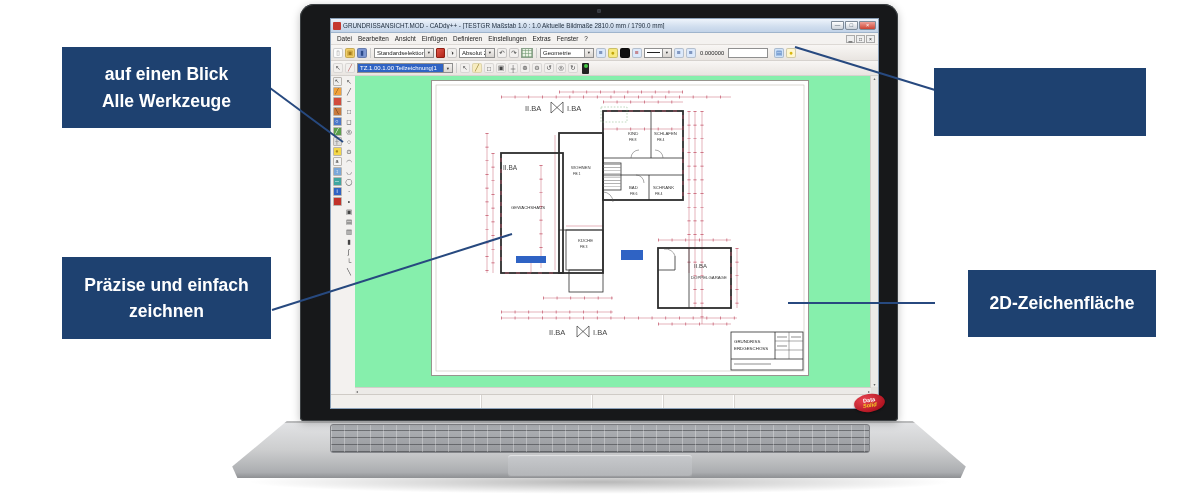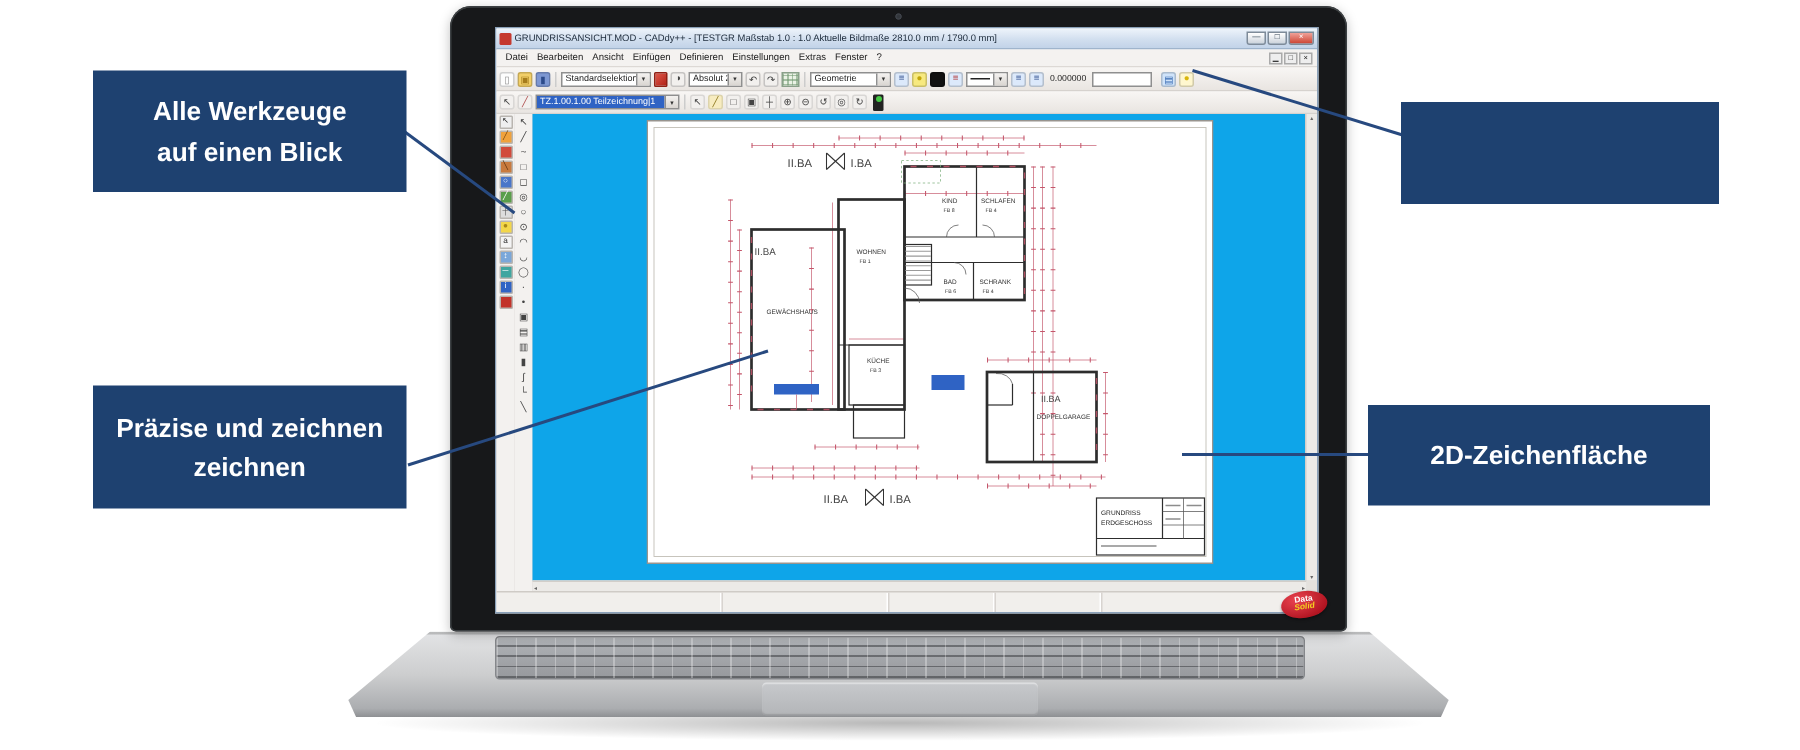--- a/index.html
+++ b/index.html
@@ -7,21 +7,21 @@
        font-family:"Liberation Sans",sans-serif;overflow:hidden}
 
   
   .callout{position:absolute;background:var(--navy);color:#fff;display:flex;
            flex-direction:column;align-items:center;justify-content:center;
            font-weight:700;font-size:17.5px;line-height:1.5;text-align:center;z-index:6}
   .callout span{display:block}
   #callout-tools{left:62px;top:47px;width:209px;height:81px}
   #callout-window{left:934px;top:68px;width:212px;height:68px}
   #callout-draw{left:62px;top:257px;width:209px;height:82px}
-  #callout-canvas{left:912px;top:270px;width:228px;height:67px}
+  #callout-canvas{left:968px;top:270px;width:188px;height:67px}
 
   #connectors{position:absolute;left:0;top:0;width:1200px;height:500px;z-index:5;pointer-events:none}
   #connectors line{stroke:var(--connector);stroke-width:2}
 
   
   .laptop{position:absolute;inset:0;z-index:2}
   .shadow{position:absolute;left:245px;top:470px;width:710px;height:24px;
           background:radial-gradient(ellipse at center,rgba(0,0,0,.28),rgba(0,0,0,0) 70%)}
   .lid{position:absolute;left:300px;top:4px;width:598px;height:417px;background:#17181a;
        border-radius:14px 14px 4px 4px;
@@ -90,21 +90,21 @@
   .traffic i{width:4px;height:4px;border-radius:50%;background:#45c845}
 
   .client{flex:1;position:relative;background:#dfdcd8;overflow:hidden}
   .palette{position:absolute;top:0;bottom:0;width:12px;background:#f3f1ef;border-right:1px solid #d2cec9;
            display:flex;flex-direction:column;align-items:center;padding-top:1px}
   .p1{left:0}.p2{left:12px}
   .pic{width:9px;height:9px;margin-bottom:1px;border-radius:1px;font-size:6.5px;line-height:9px;
        text-align:center;color:#444;flex:0 0 auto}
   .p1 .pic{border:1px solid #b9b5b0;box-sizing:border-box;font-size:5.5px;line-height:7px}
 
-  .canvas{position:absolute;left:24px;top:0;right:7px;bottom:7px;background:#0ea5e9;overflow:hidden}
+  .canvas{position:absolute;left:24px;top:0;right:7px;bottom:7px;background:#86efac;overflow:hidden}
   .paper{position:absolute;left:76px;top:4px;width:378px;height:296px}
   svg.plan{width:100%;height:100%;display:block}
 
   .vscroll{position:absolute;top:0;right:0;width:7px;bottom:7px;background:#eceae7;border-left:1px solid #d2cec9;
            display:flex;flex-direction:column;justify-content:space-between;align-items:center;
            font-size:4px;color:#666}
   .hscroll{position:absolute;left:24px;right:7px;bottom:0;height:7px;background:#eceae7;border-top:1px solid #d2cec9;
            display:flex;justify-content:space-between;align-items:center;font-size:4px;color:#666;padding:0 1px;box-sizing:border-box}
   .scorner{position:absolute;right:0;bottom:0;width:7px;height:7px;background:#e4e1dd}
 
@@ -144,27 +144,27 @@
 <body>
 
 <svg id="connectors">
   <line x1="270" y1="88" x2="343" y2="142"></line>
   <line x1="935" y1="90" x2="795" y2="47"></line>
   <line x1="272" y1="310" x2="512" y2="234"></line>
   <line x1="935" y1="303" x2="788" y2="303"></line>
 </svg>
 
 <div class="callout" id="callout-tools">
+    <span>auf einen Blick</span>
     <span>Alle Werkzeuge</span>
-    <span>auf einen Blick</span>
   </div>
 <div class="callout" id="callout-window">
   </div>
 <div class="callout" id="callout-draw">
-    <span>Präzise und zeichnen</span>
+    <span>Präzise und einfach</span>
     <span>zeichnen</span>
   </div>
 <div class="callout" id="callout-canvas">
     <span>2D-Zeichenfläche</span>
   </div>
 
 <div class="laptop">
   <div class="shadow"></div>
 
   <div class="base">

